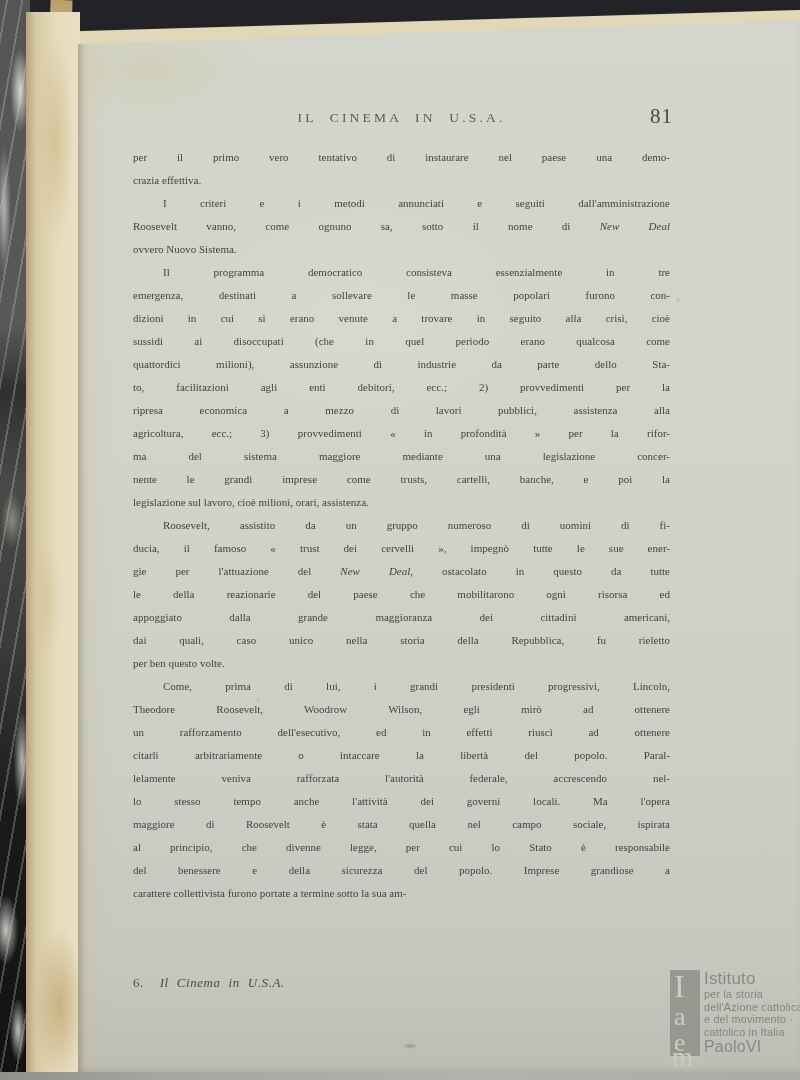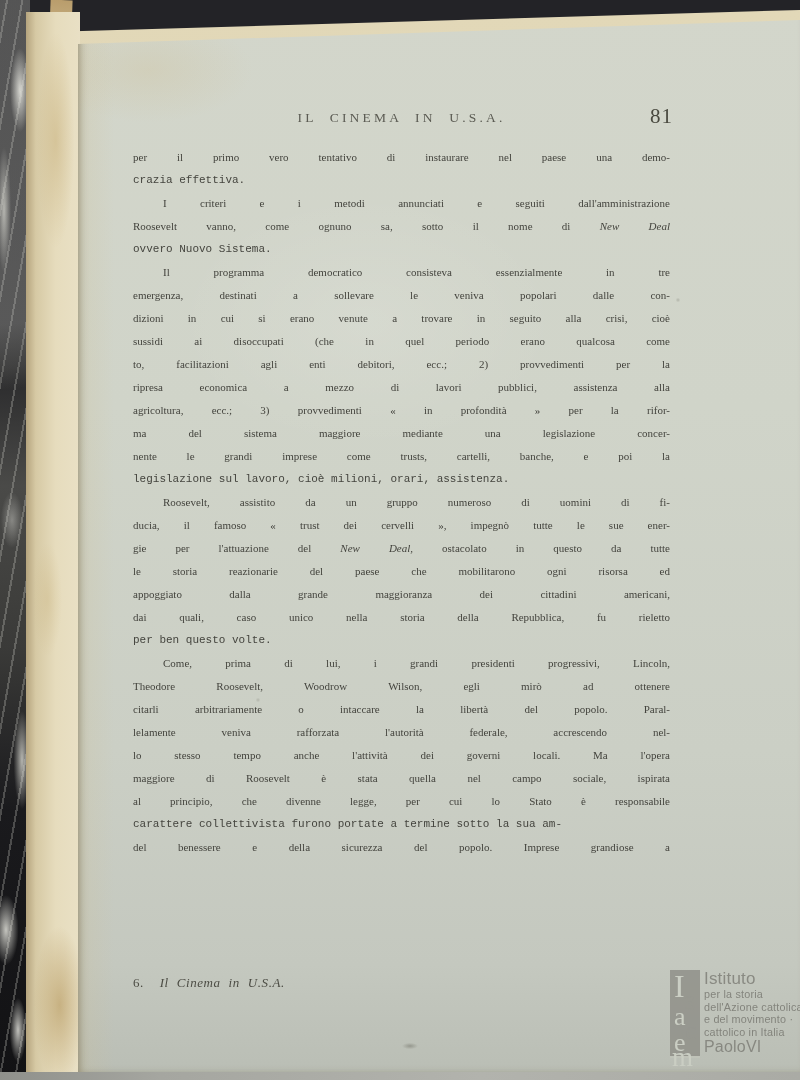--- a/index.html
+++ b/index.html
@@ -77,21 +77,21 @@
 
   .bodytext{
     position:absolute;left:55px;top:146px;width:537px;
     font-size:11px;color:#44443e;
   }
   .tline{
     height:23px;line-height:23px;
     text-align:justify;text-align-last:justify;
     white-space:normal;
   }
-  .tline.end{text-align-last:left;font-family:Liberation Mono, monospace;}
+  .tline.end{text-align-last:left;}
   .tline.ind{text-indent:30px;}
 
   .footnote{
     position:absolute;left:55px;top:975px;
     font-size:13px;letter-spacing:.6px;word-spacing:4px;color:#4c4c44;
   }
   .footnote i{font-style:italic;}
 
   
   .watermark{
@@ -131,45 +131,47 @@
   <div class="running-head">IL  CINEMA  IN  U.S.A.</div>
   <div class="folio">81</div>
 
   <div class="bodytext">
       <div class="tline">per il primo vero tentativo di instaurare nel paese una demo-</div>
       <div class="tline end">crazia effettiva.</div>
       <div class="tline ind">I criteri e i metodi annunciati e seguiti dall'amministrazione</div>
       <div class="tline">Roosevelt vanno, come ognuno sa, sotto il nome di <i>New Deal</i></div>
       <div class="tline end">ovvero Nuovo Sistema.</div>
       <div class="tline ind">Il programma democratico consisteva essenzialmente in tre</div>
-      <div class="tline">emergenza, destinati a sollevare le veniva popolari dalle con-</div>
+      <div class="tline">emergenza, destinati a sollevare le masse popolari furono con-</div>
       <div class="tline">dizioni in cui si erano venute a trovare in seguito alla crisi, cioè</div>
       <div class="tline">sussidi ai disoccupati (che in quel periodo erano qualcosa come</div>
+      <div class="tline">quattordici milioni), assunzione di industrie da parte dello Sta-</div>
       <div class="tline">to, facilitazioni agli enti debitori, ecc.; 2) provvedimenti per la</div>
       <div class="tline">ripresa economica a mezzo di lavori pubblici, assistenza alla</div>
       <div class="tline">agricoltura, ecc.; 3) provvedimenti « in profondità » per la rifor-</div>
       <div class="tline">ma del sistema maggiore mediante una legislazione concer-</div>
       <div class="tline">nente le grandi imprese come trusts, cartelli, banche, e poi la</div>
       <div class="tline end">legislazione sul lavoro, cioè milioni, orari, assistenza.</div>
       <div class="tline ind">Roosevelt, assistito da un gruppo numeroso di uomini di fi-</div>
       <div class="tline">ducia, il famoso « trust dei cervelli », impegnò tutte le sue ener-</div>
       <div class="tline">gie per l'attuazione del <i>New Deal</i>, ostacolato in questo da tutte</div>
-      <div class="tline">le storia reazionarie del paese che mobilitarono ogni risorsa ed</div>
+      <div class="tline">le della reazionarie del paese che mobilitarono ogni risorsa ed</div>
       <div class="tline">appoggiato dalla grande maggioranza dei cittadini americani,</div>
       <div class="tline">dai quali, caso unico nella storia della Repubblica, fu rieletto</div>
       <div class="tline end">per ben questo volte.</div>
       <div class="tline ind">Come, prima di lui, i grandi presidenti progressivi, Lincoln,</div>
       <div class="tline">Theodore Roosevelt, Woodrow Wilson, egli mirò ad ottenere</div>
+      <div class="tline">un rafforzamento dell'esecutivo, ed in effetti riuscì ad ottenere</div>
       <div class="tline">citarli arbitrariamente o intaccare la libertà del popolo. Paral-</div>
       <div class="tline">lelamente veniva rafforzata l'autorità federale, accrescendo nel-</div>
       <div class="tline">lo stesso tempo anche l'attività dei governi locali. Ma l'opera</div>
       <div class="tline">maggiore di Roosevelt è stata quella nel campo sociale, ispirata</div>
       <div class="tline">al principio, che divenne legge, per cui lo Stato è responsabile</div>
+      <div class="tline">del benessere e della sicurezza del popolo. Imprese grandiose a</div>
       <div class="tline end">carattere collettivista furono portate a termine sotto la sua am-</div>
-      <div class="tline">del benessere e della sicurezza del popolo. Imprese grandiose a</div>
     </div>
 
   <div class="footnote"><span>6.</span>&nbsp; <i>Il Cinema in U.S.A.</i></div>
 
   <div class="watermark">
     <div class="wm-box"></div>
     <span class="wm-letter knock wm-l0">I</span>
     <span class="wm-letter grey  wm-l1">s</span>
     <span class="wm-letter knock wm-l2">a</span>
     <span class="wm-letter grey  wm-l3">c</span>

